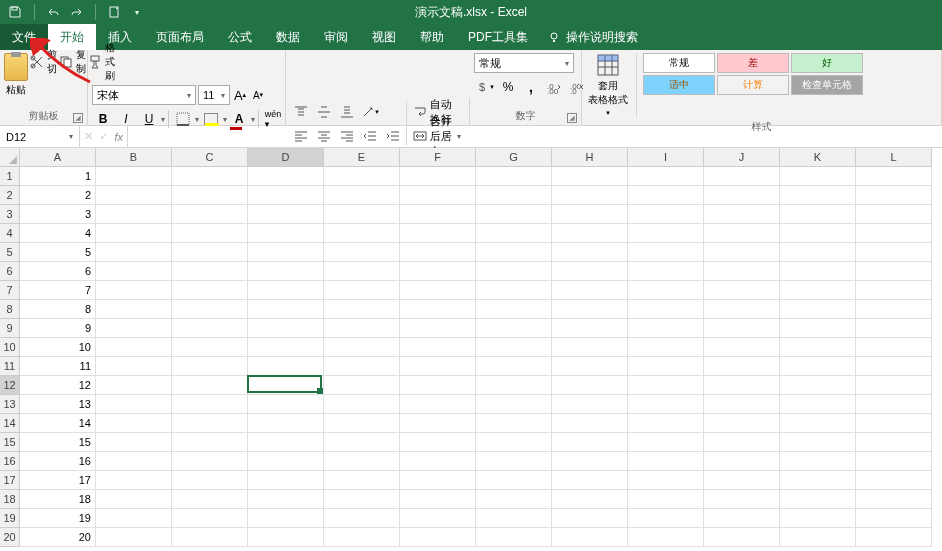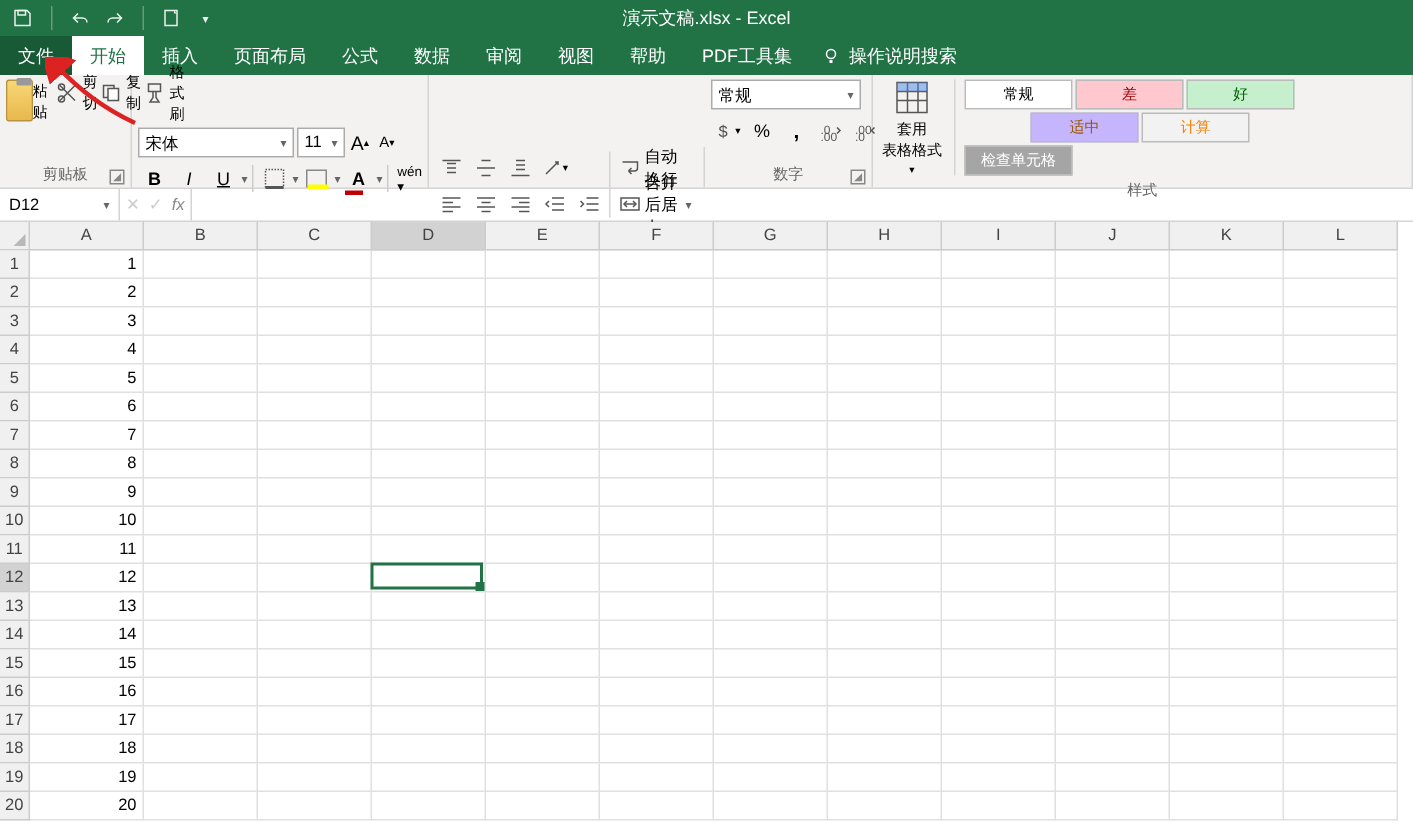--- a/index.html
+++ b/index.html
@@ -23,21 +23,21 @@
 
 
 .ribbon { height: 76px; background: #f3f2f1; border-bottom: 1px solid #d4d4d4; display: flex; }
 .group { border-right: 1px solid #d4d4d4; display: flex; flex-direction: column; position: relative; }
 .group-body { flex: 1; display: flex; align-items: flex-start; padding: 3px 4px; }
 .group-label { height: 16px; font-size: 10px; color: #666; text-align: center; position: relative; }
 .group-dlg { position: absolute; right: 4px; bottom: 2px; width: 10px; height: 10px; border: 1px solid #888; font-size: 7px; color: #888; display: flex; align-items: center; justify-content: center; }
 
 
 .g-clip { width: 88px; }
-.paste-big { width: 32px; display: flex; flex-direction: row; align-items: center; }
+.paste-big { width: 32px; display: flex; flex-direction: column; align-items: center; }
 .paste-icon { width: 24px; height: 28px; background: linear-gradient(#f8d775,#e8b84d); border: 1px solid #b8923d; border-radius: 2px; margin-bottom: 2px; position: relative; }
 .paste-icon::before { content: ''; position: absolute; top: -2px; left: 6px; width: 10px; height: 5px; background: #999; border-radius: 1px; }
 .clip-sub { display: flex; flex-direction: row; gap: 2px; padding-left: 2px; font-size: 10px; }
 .clip-row { display: flex; align-items: center; gap: 3px; height: 18px; }
 .mini-icon { width: 14px; height: 14px; }
 
 
 .g-font { width: 198px; }
 .font-top { display: flex; gap: 2px; margin-bottom: 3px; align-items: center; }
 .font-combo { height: 20px; border: 1px solid #ababab; background: #fff; display: flex; align-items: center; padding: 0 4px; font-size: 11px; }
@@ -74,21 +74,21 @@
 
 .g-styles { width: 360px; }
 .styles-left { display: flex; gap: 2px; padding-right: 6px; border-right: 1px solid #d4d4d4; margin-right: 6px; }
 .big-btn { width: 44px; display: flex; flex-direction: column; align-items: center; font-size: 10px; text-align: center; gap: 2px; }
 .big-btn .ico { width: 24px; height: 24px; }
 .style-gallery { display: flex; flex-wrap: wrap; gap: 2px; width: 240px; }
 .style-cell { width: 72px; height: 20px; border: 1px solid #bbb; display: flex; align-items: center; justify-content: center; font-size: 10px; }
 .sc-normal { background: #fff; }
 .sc-bad { background: #ffc7ce; color: #9c0006; }
 .sc-good { background: #c6efce; color: #006100; }
-.sc-neutral { background: #c4b5fd; color: #9c5700; margin-left: 44px; }
+.sc-neutral { background: #7dd3fc; color: #9c5700; }
 .sc-calc { background: #f2f2f2; color: #fa7d00; }
 .sc-check { background: #a5a5a5; color: #fff; }
 
 
 .fxbar { height: 22px; border-bottom: 1px solid #d4d4d4; display: flex; align-items: stretch; }
 .namebox { width: 80px; border-right: 1px solid #d4d4d4; display: flex; align-items: center; padding: 0 6px; font-size: 11px; }
 .namebox-arrow { margin-left: auto; font-size: 8px; color: #666; }
 .fx-btns { display: flex; align-items: center; padding: 0 4px; gap: 6px; border-right: 1px solid #d4d4d4; color: #888; }
 .fx-label { font-style: italic; font-size: 11px; }
 .fx-input { flex: 1; padding: 0 6px; }

